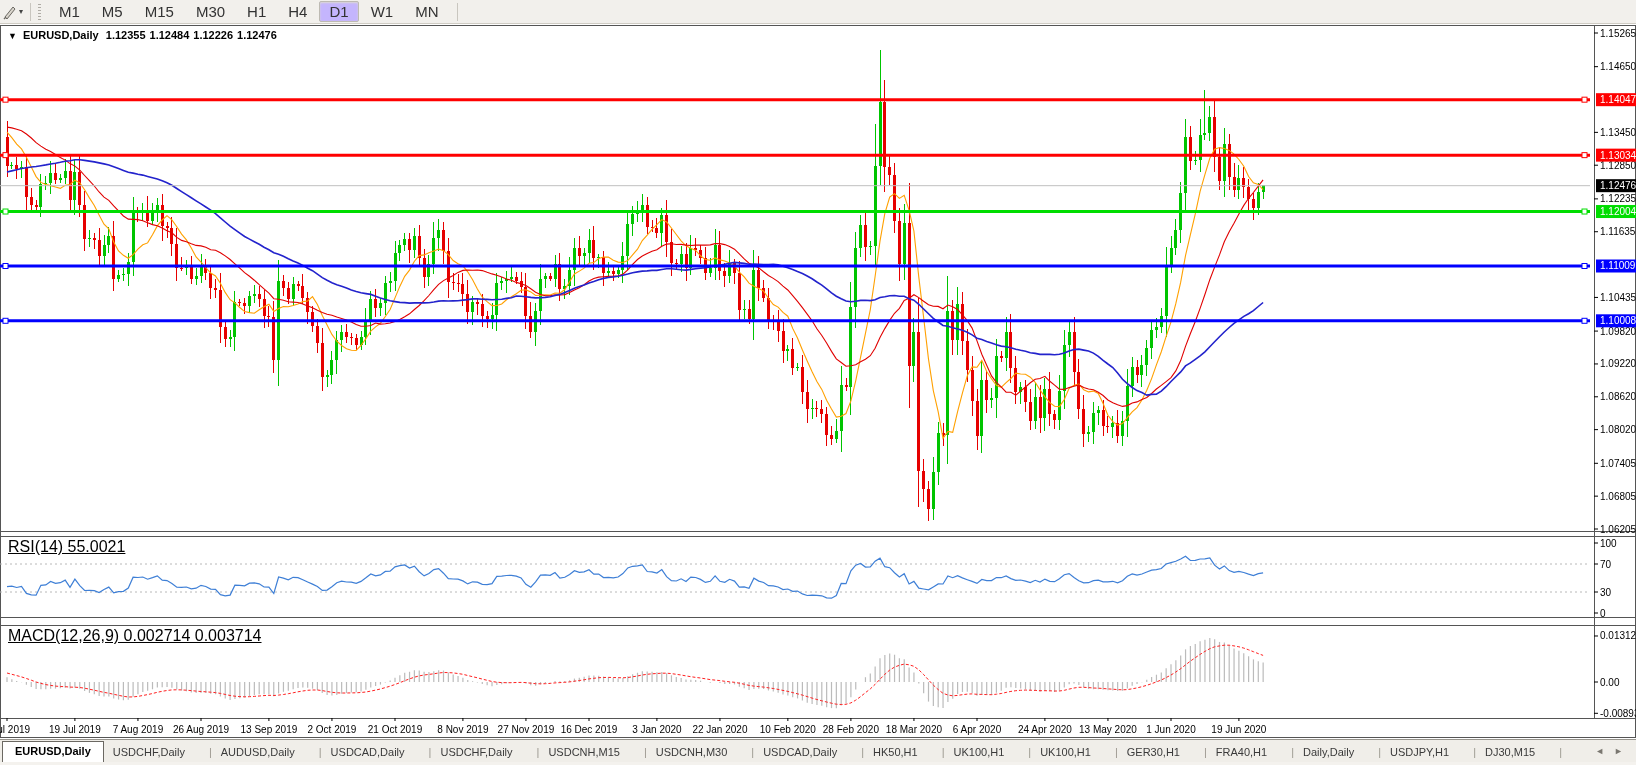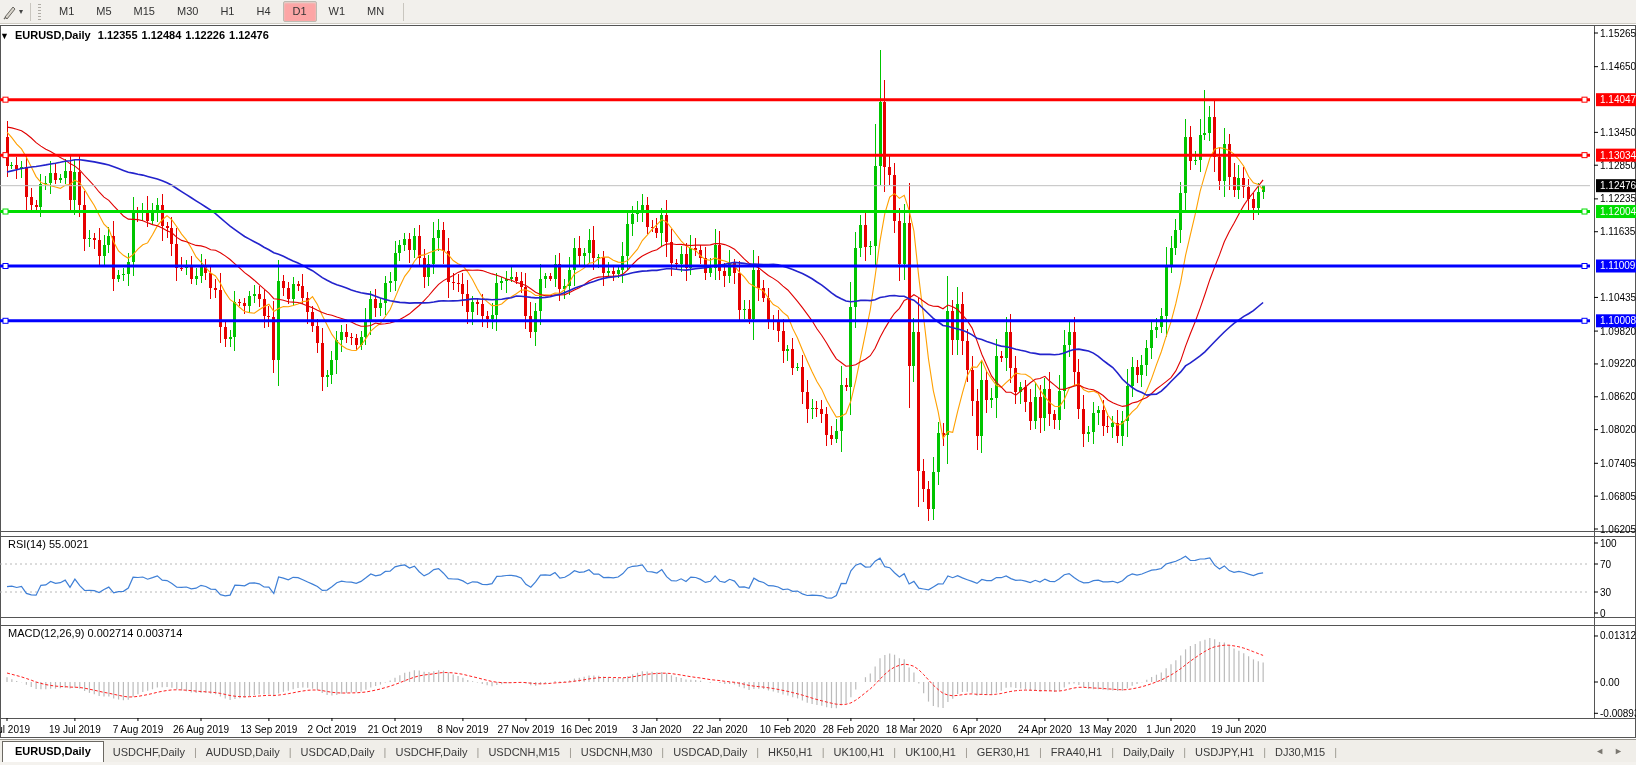--- a/index.html
+++ b/index.html
@@ -16,45 +16,45 @@
   }
   .tool-icon{width:16px;height:16px;margin-left:2px;position:relative;}
   .tool-icon svg{display:block;}
   .tool-caret{font-size:8px;color:#444;margin:0 4px 0 1px;}
   .tb-sep{width:1px;height:18px;background:#C9C6BF;margin:0 3px;}
   .tb-grip{width:5px;height:16px;margin:0 6px 0 3px;
     background-image:repeating-linear-gradient(#AFACA5 0 1px,transparent 1px 3px);
     background-size:3px 100%;background-repeat:no-repeat;background-position:1px 0;}
   .tf-btn{
     height:19px;line-height:19px;padding:0 9px;margin:16px 1px;
-    font-size:11px;color:#333;border:1px solid transparent;border-radius:2px;
+    font-size:15px;color:#333;border:1px solid transparent;border-radius:2px;
     cursor:default;
   }
-  .tf-btn.active{background:#fca5a5;border-color:#BDBAB2;box-shadow:inset 0 1px 2px #DDDAD2;}
+  .tf-btn.active{background:#c4b5fd;border-color:#BDBAB2;box-shadow:inset 0 1px 2px #DDDAD2;}
   
   .chart-window{
     position:absolute;top:25px;left:0;width:1636px;height:713px;background:#fff;
   }
   .chart-window svg{position:absolute;top:0;left:0;}
   .ohlc-title{
-    position:absolute;top:4px;left:0;font-size:11px;font-weight:bold;color:#000;
+    position:absolute;top:4px;left:8px;font-size:11px;font-weight:bold;color:#000;
     letter-spacing:0;white-space:nowrap;
   }
   .ohlc-title .tri{font-size:9px;margin-right:6px;}
   .ohlc-title span{margin-right:4px;}
-  .pane-label{position:absolute;left:8px;font-size:11px;color:#000;white-space:nowrap;}
+  .pane-label{position:absolute;left:8px;font-size:16px;color:#000;white-space:nowrap;text-decoration:underline;}
   .rsi-pane-label{top:513px;}
   .macd-pane-label{top:602px;text-align:right;}
   
   .tabbar{
     position:absolute;top:739px;left:0;width:1636px;height:23px;
     background:#F0EEE9;border-top:1px solid #98958E;box-sizing:border-box;
     display:flex;align-items:flex-end;font-size:11px;color:#3A3A3A;
   }
-  .tab{padding:3px 9px 4px 9px;white-space:nowrap;cursor:default;}
+  .tab{padding:3px 24px 4px 9px;white-space:nowrap;cursor:default;}
   .tab.active{
     background:#FFFFFF;border:1px solid #6B6862;border-bottom:none;
     font-weight:bold;color:#000;margin-left:2px;padding:3px 12px 5px 12px;
   }
   .tab-div{color:#9B988F;padding:3px 0 4px 0;}
   .tab-scroll{margin-left:auto;display:flex;align-items:center;height:100%;padding-right:8px;color:#7A7770;font-size:9px;}
   .tab-scroll span{padding:0 5px;}
   .statusbar{position:absolute;top:762px;left:0;width:1636px;height:3px;background:#F4F2EE;}
   text{font-family:"Liberation Sans",sans-serif;}
 </style>

